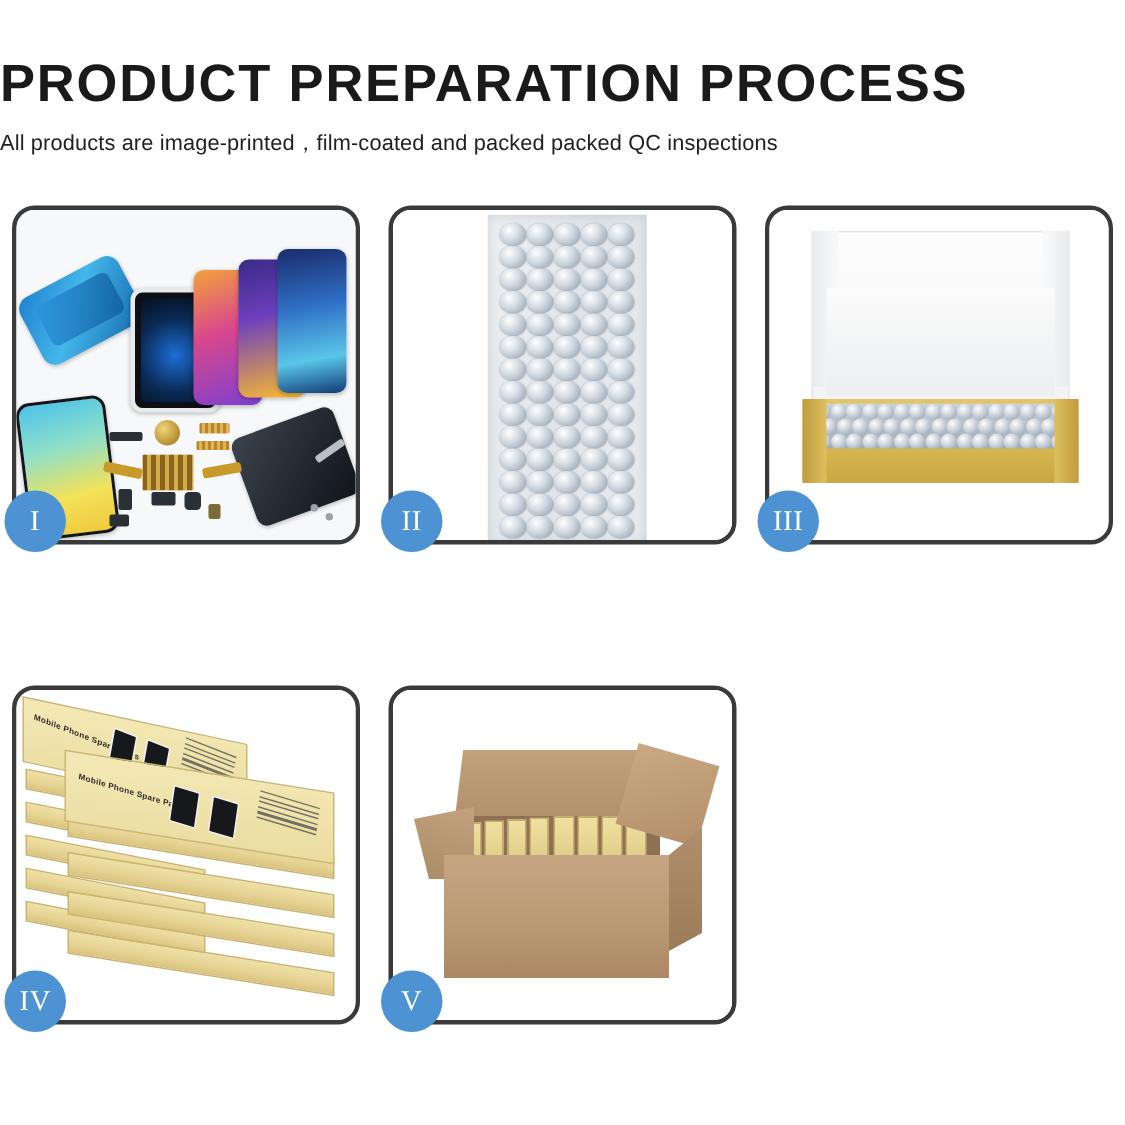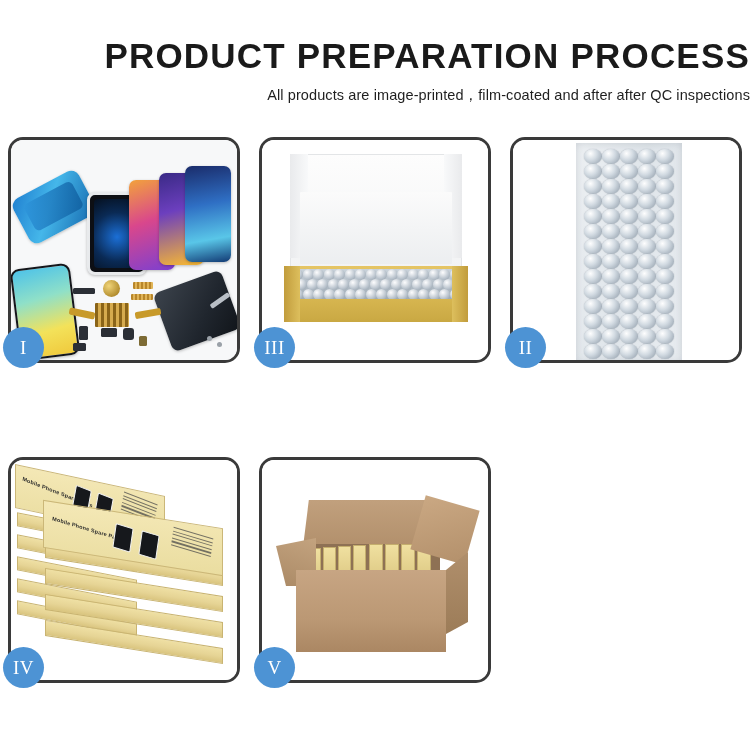--- a/index.html
+++ b/index.html
@@ -17,21 +17,21 @@
     width: 750px;
     height: 750px;
     background: #ffffff;
   }
 
   
   .header {
     position: absolute;
     top: 0; left: 0;
     width: 750px;
-    text-align: right;
+    text-align: left;
   }
   .title {
     margin-top: 38px;
     font-family: "Liberation Sans", sans-serif;
     font-size: 35px;
     font-weight: 700;
     letter-spacing: 1.2px;
     color: #1a1a1a;
     line-height: 1.05;
     white-space: nowrap;
@@ -361,21 +361,21 @@
     transform: rotate(-12deg);
   }
 </style>
 </head>
 <body>
 
 <div class="page">
 
   <div class="header">
     <div class="title">PRODUCT PREPARATION PROCESS</div>
-    <div class="subtitle">All products are image-printed，film-coated and after after QC inspections</div>
+    <div class="subtitle">All products are image-printed，film-coated and packed packed QC inspections</div>
   </div>
 
   <div class="grid">
 
     <div class="panel">
       <div class="panel-inner p1">
         <div class="scr scr-blue"></div>
         <div class="scr scr-black"></div>
         <div class="scr scr-p1"></div>
         <div class="scr scr-p2"></div>
@@ -392,20 +392,100 @@
         <div class="chip" style="left:68px;top:186px;width:9px;height:14px;"></div>
         <div class="chip" style="left:90px;top:188px;width:16px;height:9px;"></div>
         <div class="chip" style="left:112px;top:188px;width:11px;height:12px;border-radius:3px;"></div>
         <div class="chip" style="left:62px;top:203px;width:13px;height:8px;"></div>
         <div class="chip" style="left:128px;top:196px;width:8px;height:10px;background:#7d6b35;"></div>
         <div class="chip" style="left:196px;top:196px;width:5px;height:5px;border-radius:50%;background:#9aa1a8;"></div>
         <div class="chip" style="left:206px;top:202px;width:5px;height:5px;border-radius:50%;background:#9aa1a8;"></div>
         <div class="chip" style="left:198px;top:158px;width:22px;height:5px;background:#b9bfc6;transform:rotate(-35deg);"></div>
       </div>
       <div class="badge">I</div>
+    </div>
+
+    <div class="panel">
+      <div class="panel-inner p2">
+        <div class="bubblewrap">
+          <div class="bubbles" id="bubbles">
+              <div class="bub"></div>
+              <div class="bub"></div>
+              <div class="bub"></div>
+              <div class="bub"></div>
+              <div class="bub"></div>
+              <div class="bub"></div>
+              <div class="bub"></div>
+              <div class="bub"></div>
+              <div class="bub"></div>
+              <div class="bub"></div>
+              <div class="bub"></div>
+              <div class="bub"></div>
+              <div class="bub"></div>
+              <div class="bub"></div>
+              <div class="bub"></div>
+              <div class="bub"></div>
+              <div class="bub"></div>
+              <div class="bub"></div>
+              <div class="bub"></div>
+              <div class="bub"></div>
+              <div class="bub"></div>
+              <div class="bub"></div>
+              <div class="bub"></div>
+              <div class="bub"></div>
+              <div class="bub"></div>
+              <div class="bub"></div>
+              <div class="bub"></div>
+              <div class="bub"></div>
+              <div class="bub"></div>
+              <div class="bub"></div>
+              <div class="bub"></div>
+              <div class="bub"></div>
+              <div class="bub"></div>
+              <div class="bub"></div>
+              <div class="bub"></div>
+              <div class="bub"></div>
+              <div class="bub"></div>
+              <div class="bub"></div>
+              <div class="bub"></div>
+              <div class="bub"></div>
+              <div class="bub"></div>
+              <div class="bub"></div>
+              <div class="bub"></div>
+              <div class="bub"></div>
+              <div class="bub"></div>
+              <div class="bub"></div>
+              <div class="bub"></div>
+              <div class="bub"></div>
+              <div class="bub"></div>
+              <div class="bub"></div>
+              <div class="bub"></div>
+              <div class="bub"></div>
+              <div class="bub"></div>
+              <div class="bub"></div>
+              <div class="bub"></div>
+              <div class="bub"></div>
+              <div class="bub"></div>
+              <div class="bub"></div>
+              <div class="bub"></div>
+              <div class="bub"></div>
+              <div class="bub"></div>
+              <div class="bub"></div>
+              <div class="bub"></div>
+              <div class="bub"></div>
+              <div class="bub"></div>
+              <div class="bub"></div>
+              <div class="bub"></div>
+              <div class="bub"></div>
+              <div class="bub"></div>
+              <div class="bub"></div>
+            </div>
+        </div>
+      </div>
+      <div class="badge">II</div>
     </div>
 
     <div class="panel">
       <div class="panel-inner p3">
         <div class="lid-back"></div>
         <div class="lid-flap-l"></div>
         <div class="lid-flap-r"></div>
         <div class="foam"></div>
         <div class="box3-body"></div>
         <div class="box3-fill" id="box3fill">
@@ -458,100 +538,20 @@
             <div class="fb" style="left: 147px; top: 20px;"></div>
             <div class="fb" style="left: 157.5px; top: 20px;"></div>
           </div>
         <div class="box3-lip-l"></div>
         <div class="box3-lip-r"></div>
       </div>
       <div class="badge">III</div>
     </div>
 
     <div class="panel">
-      <div class="panel-inner p2">
-        <div class="bubblewrap">
-          <div class="bubbles" id="bubbles">
-              <div class="bub"></div>
-              <div class="bub"></div>
-              <div class="bub"></div>
-              <div class="bub"></div>
-              <div class="bub"></div>
-              <div class="bub"></div>
-              <div class="bub"></div>
-              <div class="bub"></div>
-              <div class="bub"></div>
-              <div class="bub"></div>
-              <div class="bub"></div>
-              <div class="bub"></div>
-              <div class="bub"></div>
-              <div class="bub"></div>
-              <div class="bub"></div>
-              <div class="bub"></div>
-              <div class="bub"></div>
-              <div class="bub"></div>
-              <div class="bub"></div>
-              <div class="bub"></div>
-              <div class="bub"></div>
-              <div class="bub"></div>
-              <div class="bub"></div>
-              <div class="bub"></div>
-              <div class="bub"></div>
-              <div class="bub"></div>
-              <div class="bub"></div>
-              <div class="bub"></div>
-              <div class="bub"></div>
-              <div class="bub"></div>
-              <div class="bub"></div>
-              <div class="bub"></div>
-              <div class="bub"></div>
-              <div class="bub"></div>
-              <div class="bub"></div>
-              <div class="bub"></div>
-              <div class="bub"></div>
-              <div class="bub"></div>
-              <div class="bub"></div>
-              <div class="bub"></div>
-              <div class="bub"></div>
-              <div class="bub"></div>
-              <div class="bub"></div>
-              <div class="bub"></div>
-              <div class="bub"></div>
-              <div class="bub"></div>
-              <div class="bub"></div>
-              <div class="bub"></div>
-              <div class="bub"></div>
-              <div class="bub"></div>
-              <div class="bub"></div>
-              <div class="bub"></div>
-              <div class="bub"></div>
-              <div class="bub"></div>
-              <div class="bub"></div>
-              <div class="bub"></div>
-              <div class="bub"></div>
-              <div class="bub"></div>
-              <div class="bub"></div>
-              <div class="bub"></div>
-              <div class="bub"></div>
-              <div class="bub"></div>
-              <div class="bub"></div>
-              <div class="bub"></div>
-              <div class="bub"></div>
-              <div class="bub"></div>
-              <div class="bub"></div>
-              <div class="bub"></div>
-              <div class="bub"></div>
-              <div class="bub"></div>
-            </div>
-        </div>
-      </div>
-      <div class="badge">II</div>
-    </div>
-
-    <div class="panel">
       <div class="panel-inner p4">
         <div class="stack">
 
           <div class="sbox" style="left:6px;top:64px;width:120px;height:14px;transform:skewY(11deg);"></div>
           <div class="sbox" style="left:6px;top:86px;width:120px;height:14px;transform:skewY(11deg);"></div>
           <div class="sbox" style="left:6px;top:108px;width:120px;height:14px;transform:skewY(11deg);"></div>
           <div class="sbox" style="left:6px;top:130px;width:120px;height:14px;transform:skewY(11deg);"></div>
           <div class="sbox" style="left:6px;top:152px;width:120px;height:14px;transform:skewY(11deg);"></div>
 
           <div class="sbox" style="left:34px;top:96px;width:178px;height:16px;transform:skewY(9deg);"></div>

